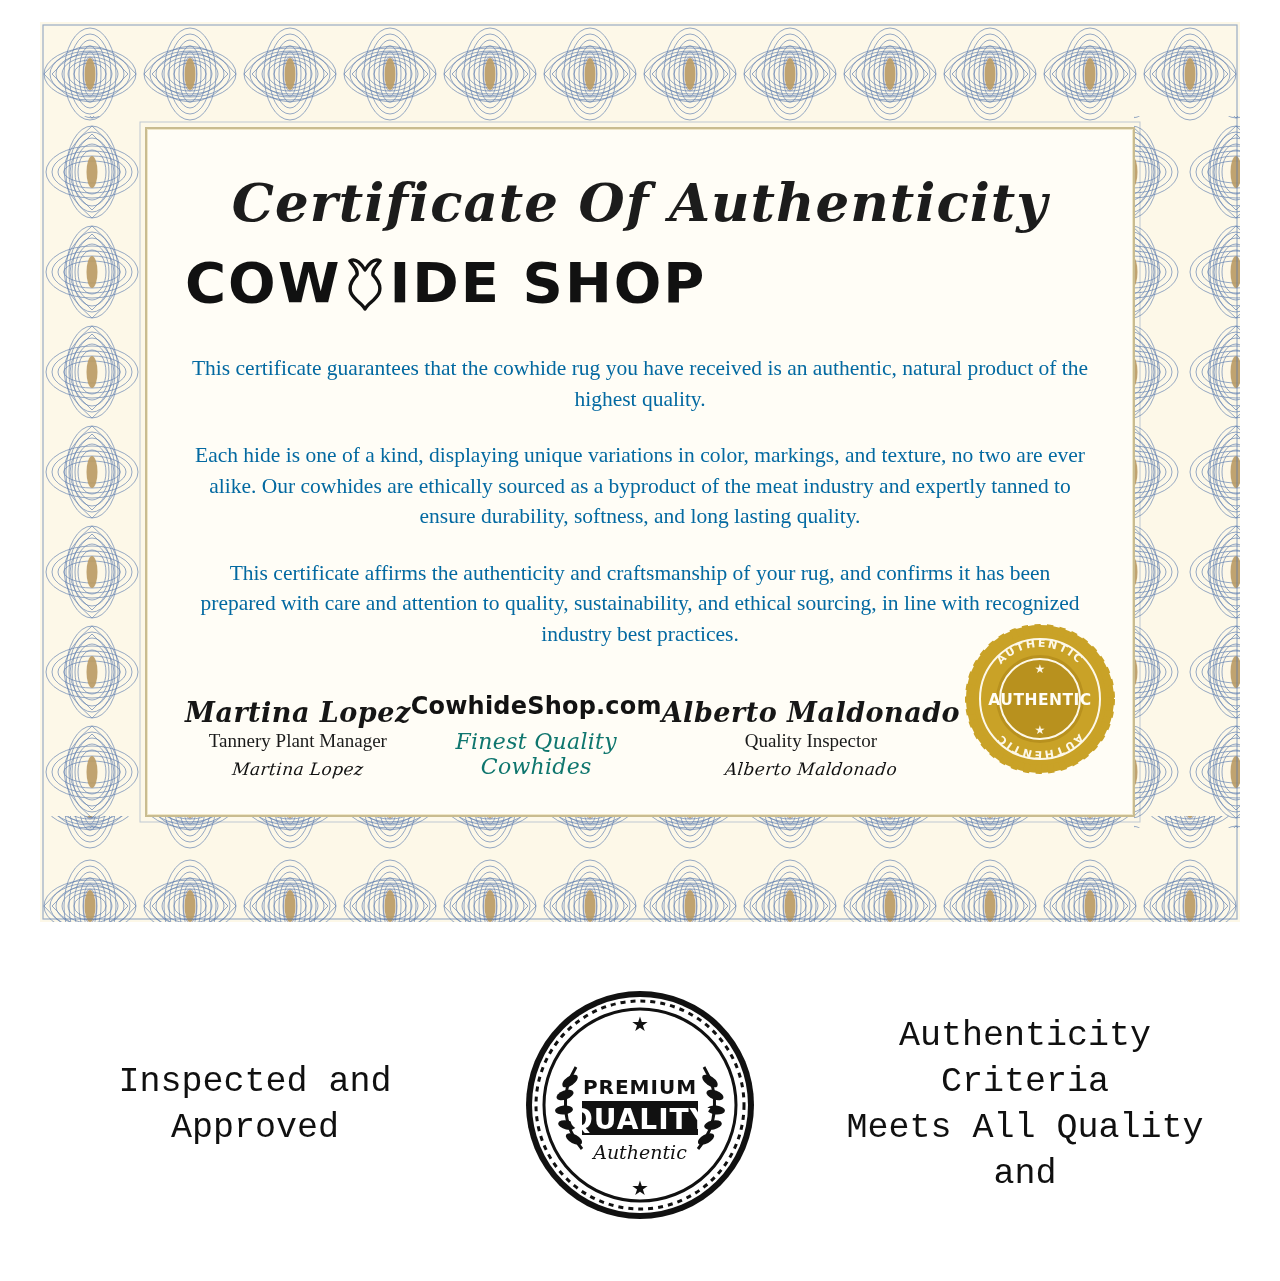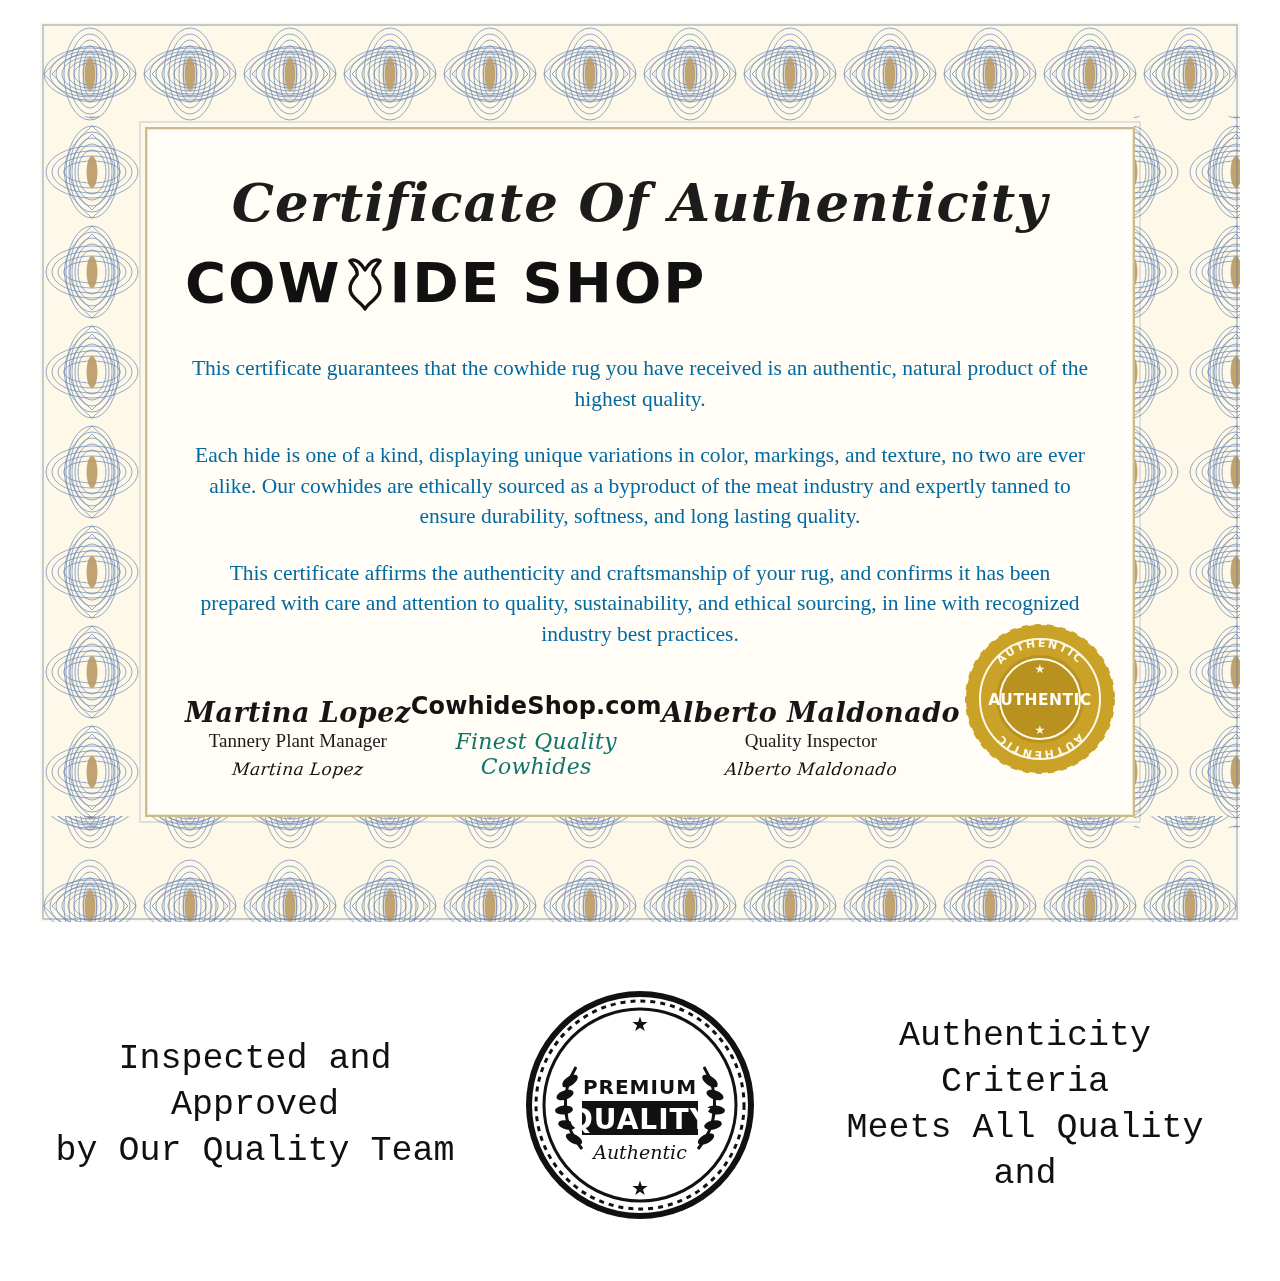--- a/index.html
+++ b/index.html
@@ -326,21 +326,20 @@
       </div>
 
     </div>
   </div>
 </div>
 
 <div class="bottom-row">
 
   <div class="bottom-text">
     <div>Inspected and Approved</div>
-    <div>by Our Quality Team</div>
   </div>
 
   <div class="badge-wrap">
     <svg width="232" height="232" viewBox="0 0 232 232">
 
       <g fill="#111111">
         <circle cx="116" cy="116" r="114"></circle>
       </g>
       <circle cx="116" cy="116" r="108" fill="#ffffff"></circle>
       <g stroke="#111111" stroke-width="3" fill="none">

